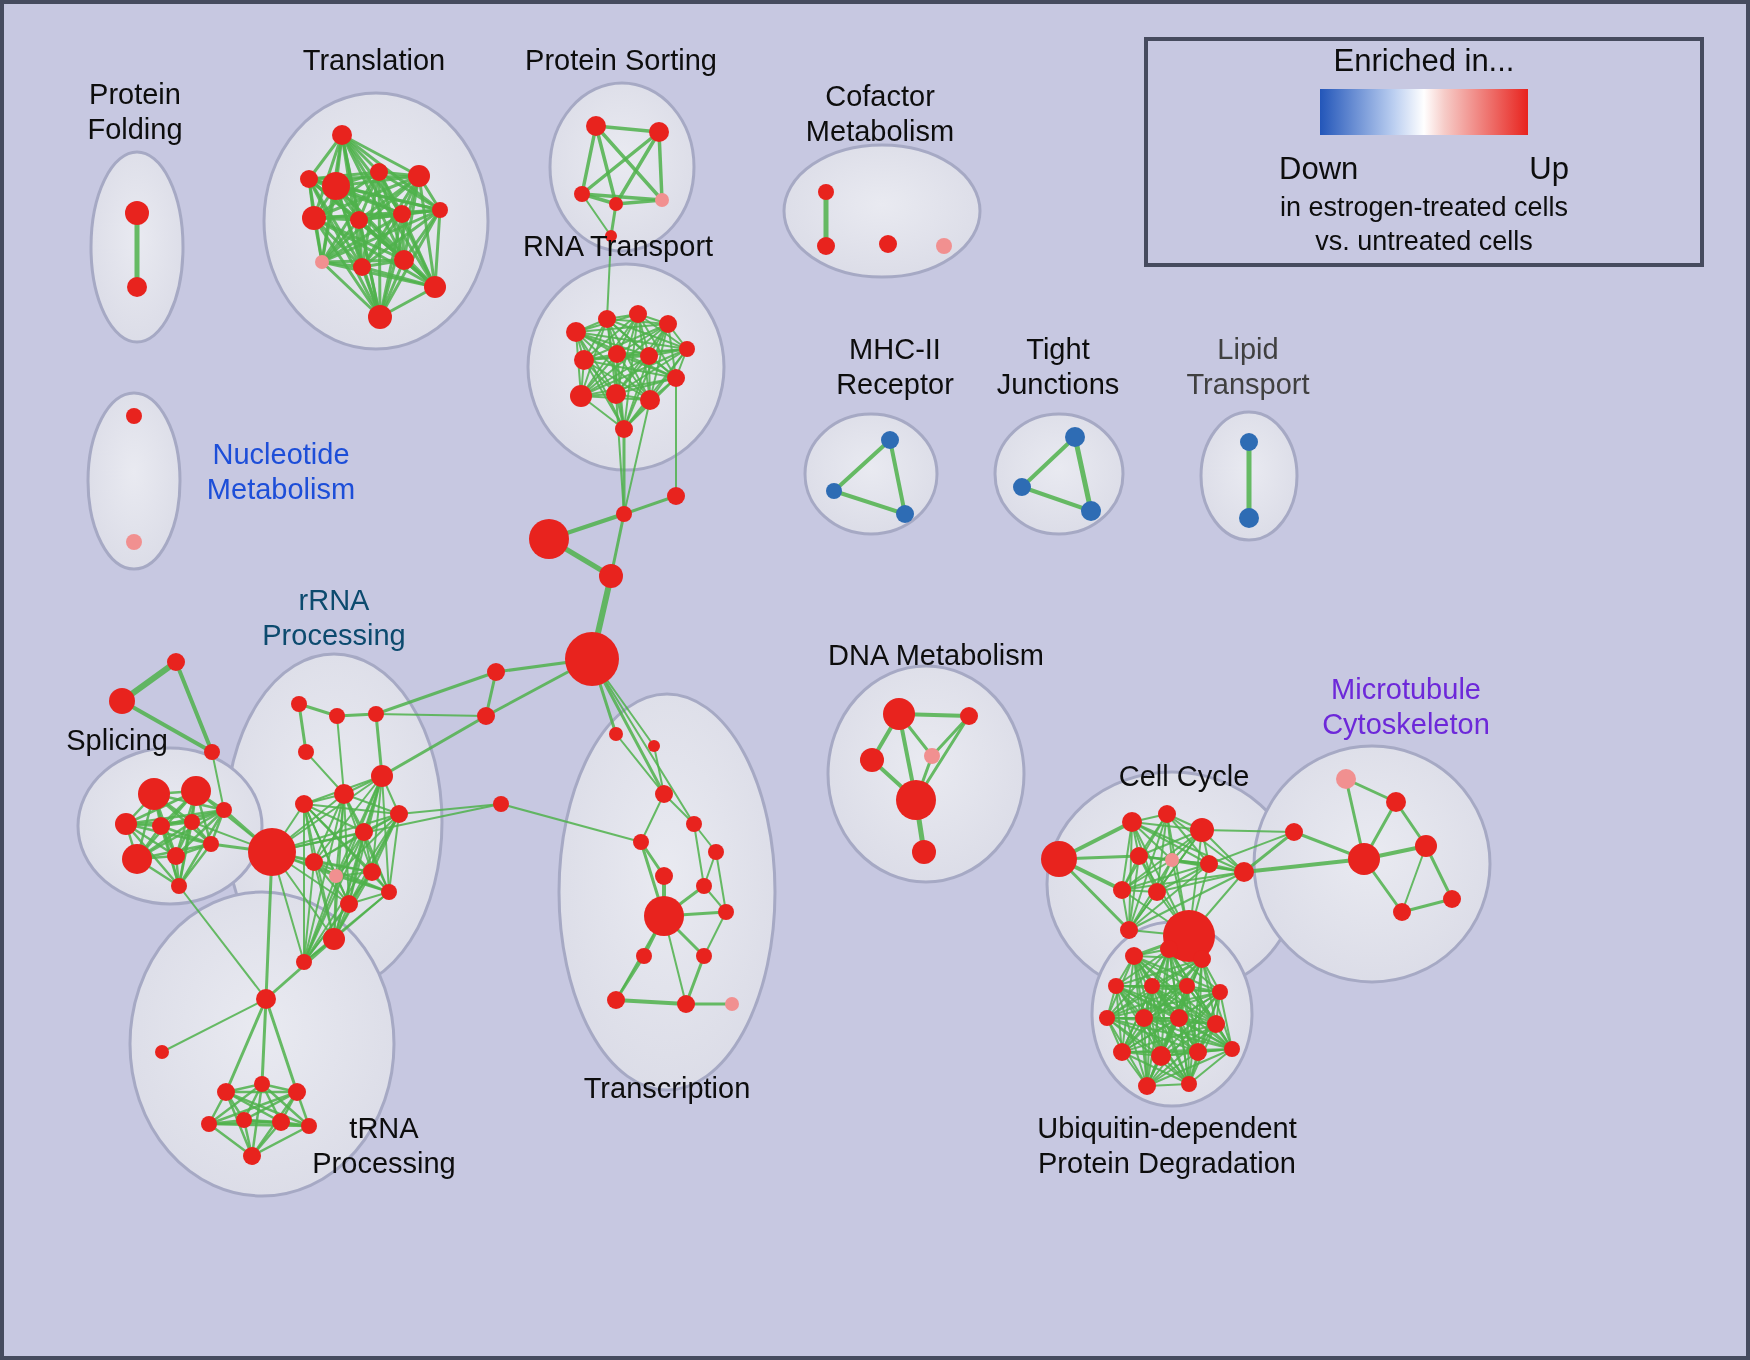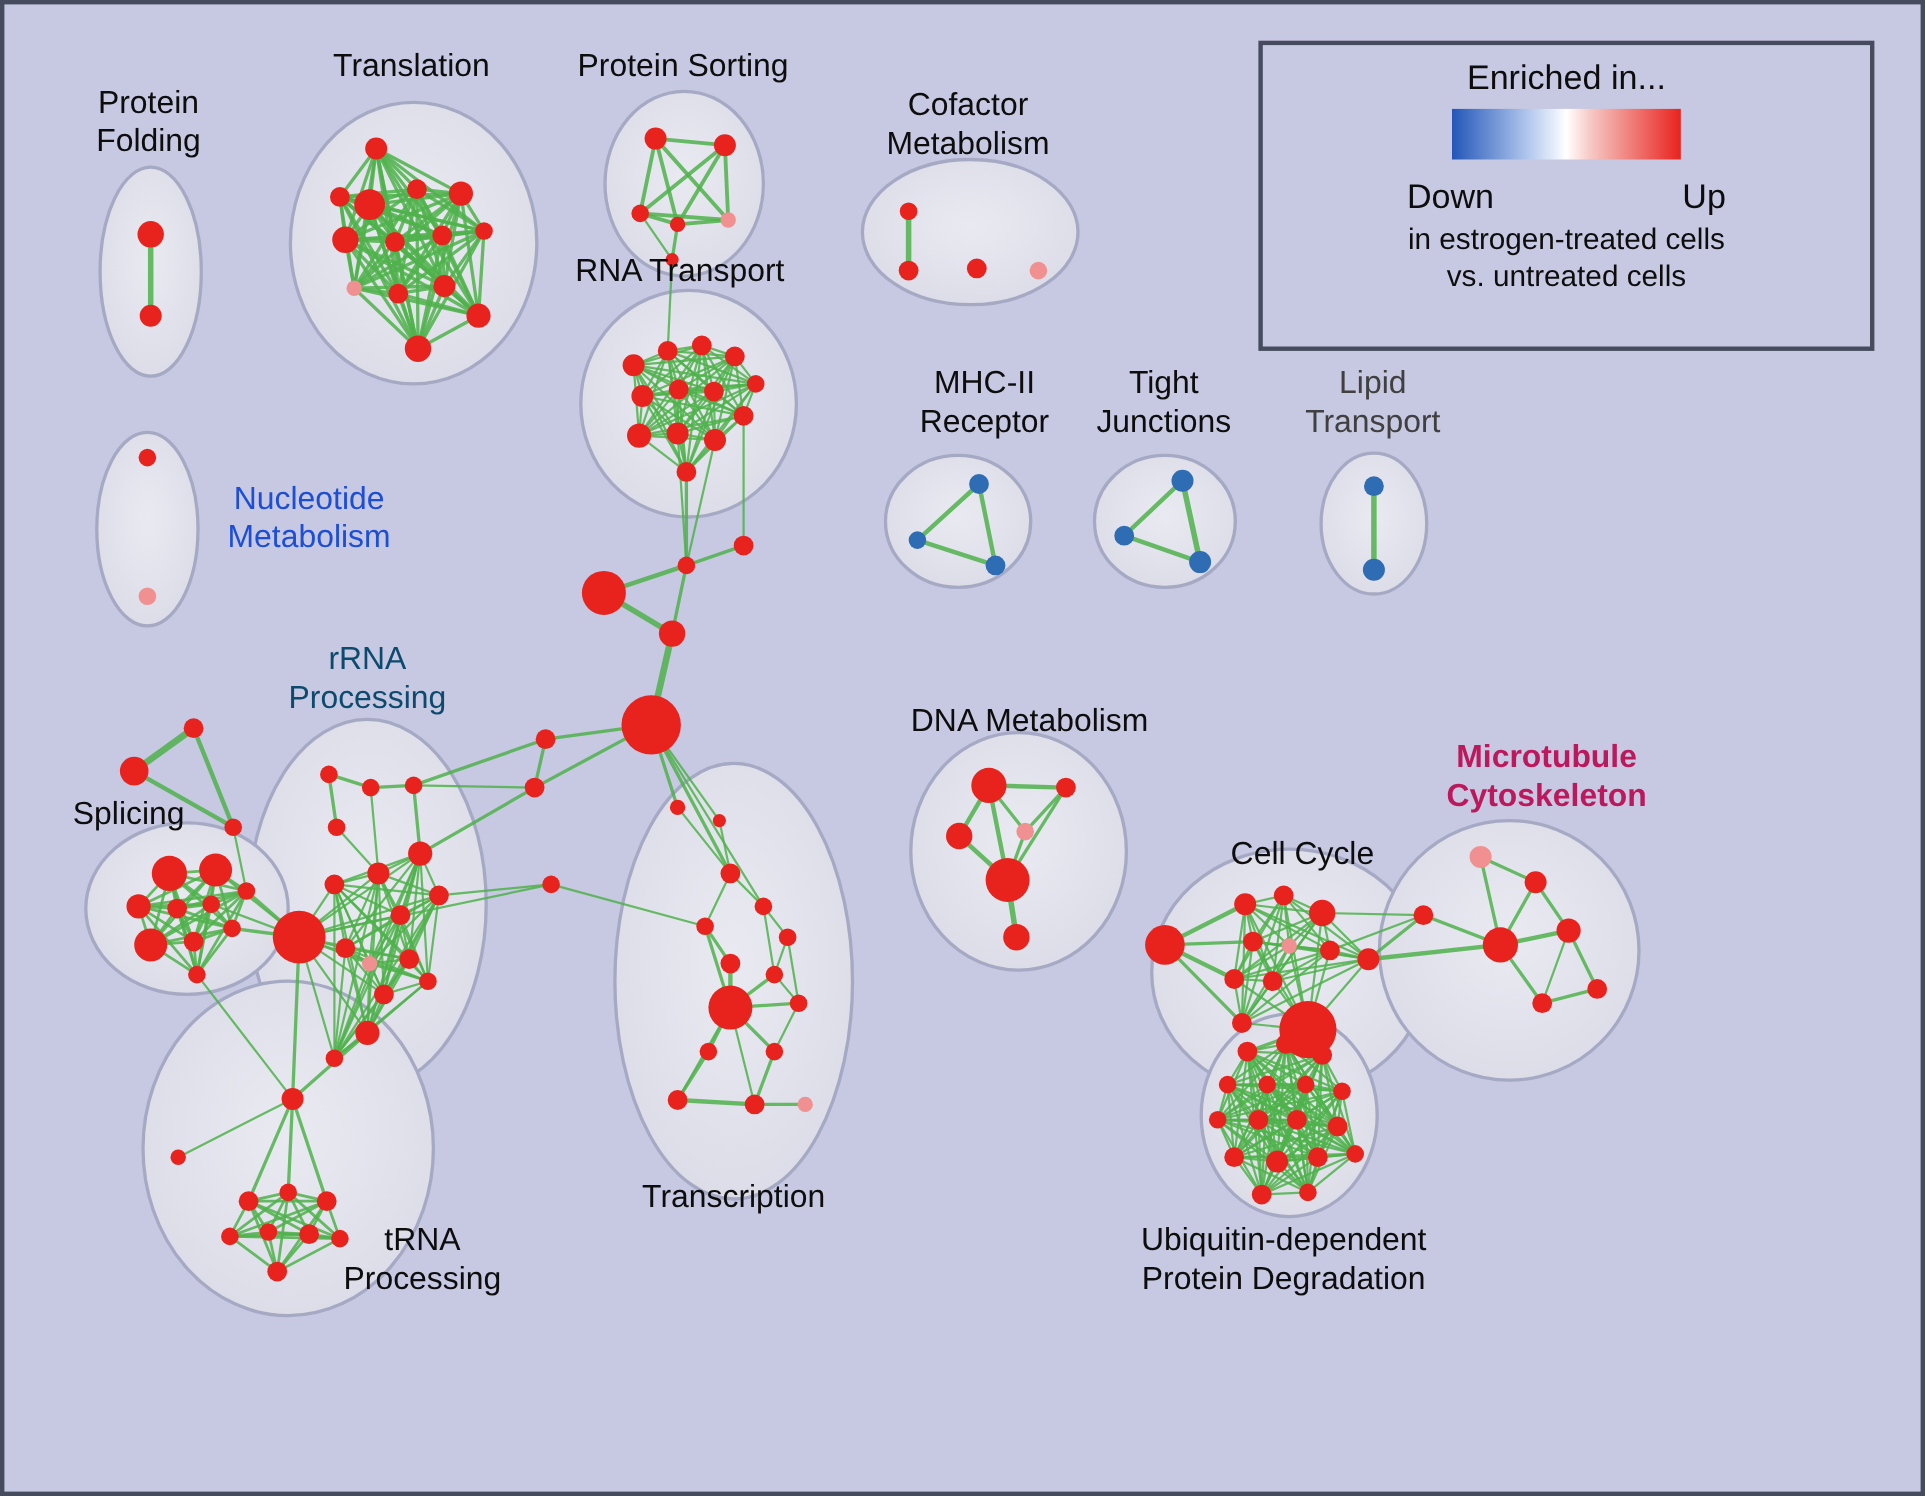--- a/index.html
+++ b/index.html
@@ -21,25 +21,25 @@
     line-height: 1.22;
     color: #0d0d0d;
     z-index: 3;
     pointer-events: none;
   }
   .legend {
     position: absolute;
     left: 1140px;
     top: 33px;
     width: 560px;
-    height: 282px;
+    height: 230px;
     box-sizing: border-box;
     border: 4px solid #464b5e;
     text-align: center;
-    padding-top: 12px;
+    padding-top: 2px;
     z-index: 3;
     color: #0d0d0d;
   }
   .legend-title { font-size: 31px; }
   .legend-bar { width: 208px; height: 46px; margin: 10px auto 4px auto; }
   .legend-ends {
     display: flex;
     justify-content: space-between;
     width: 290px;
     margin: 16px auto 4px auto;
@@ -893,17 +893,17 @@
     <div class="cluster-label" style="left: 1244px; top: 363px; color: #404040;">Lipid
 Transport</div>
     <div class="cluster-label" style="left: 330px; top: 614px; color: #0c4a6e;">rRNA
 Processing</div>
     <div class="cluster-label" style="left: 113px; top: 737px; color: rgb(13, 13, 13);">Splicing</div>
     <div class="cluster-label" style="left: 380px; top: 1142px; color: rgb(13, 13, 13);">tRNA
 Processing</div>
     <div class="cluster-label" style="left: 663px; top: 1085px; color: rgb(13, 13, 13);">Transcription</div>
     <div class="cluster-label" style="left: 932px; top: 652px; color: rgb(13, 13, 13);">DNA Metabolism</div>
     <div class="cluster-label" style="left: 1180px; top: 773px; color: rgb(13, 13, 13);">Cell Cycle</div>
-    <div class="cluster-label" style="left: 1402px; top: 703px; color: #be185d; font-weight: bold;">Microtubule
+    <div class="cluster-label" style="left: 1402px; top: 703px; color: #6d28d9;">Microtubule
 Cytoskeleton</div>
     <div class="cluster-label" style="left: 1163px; top: 1142px; color: rgb(13, 13, 13);">Ubiquitin-dependent
 Protein Degradation</div>
   </div>
 
 </body></html>

